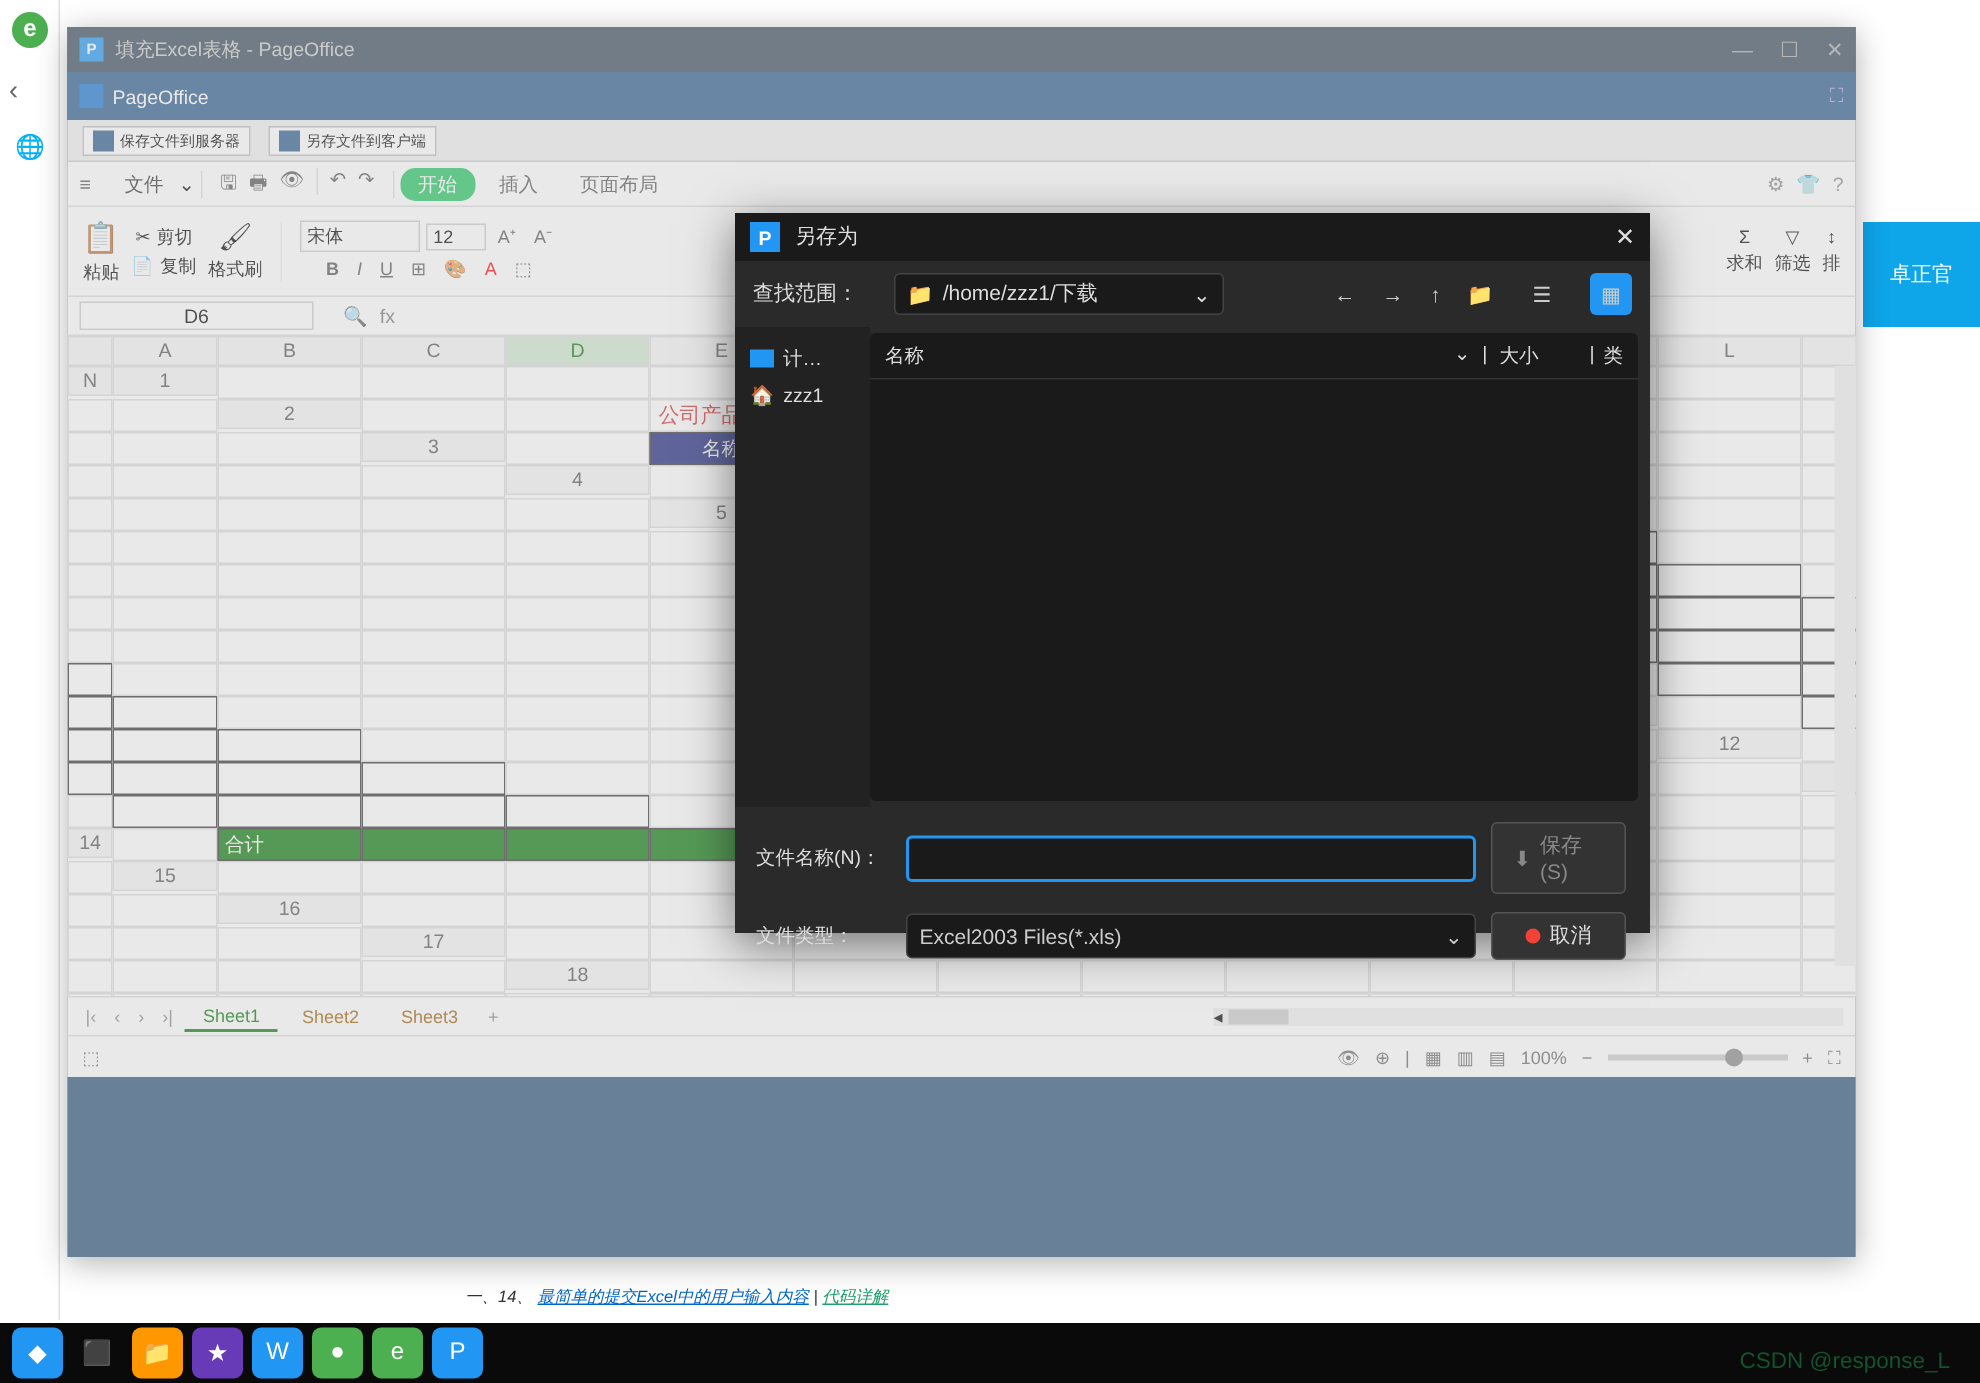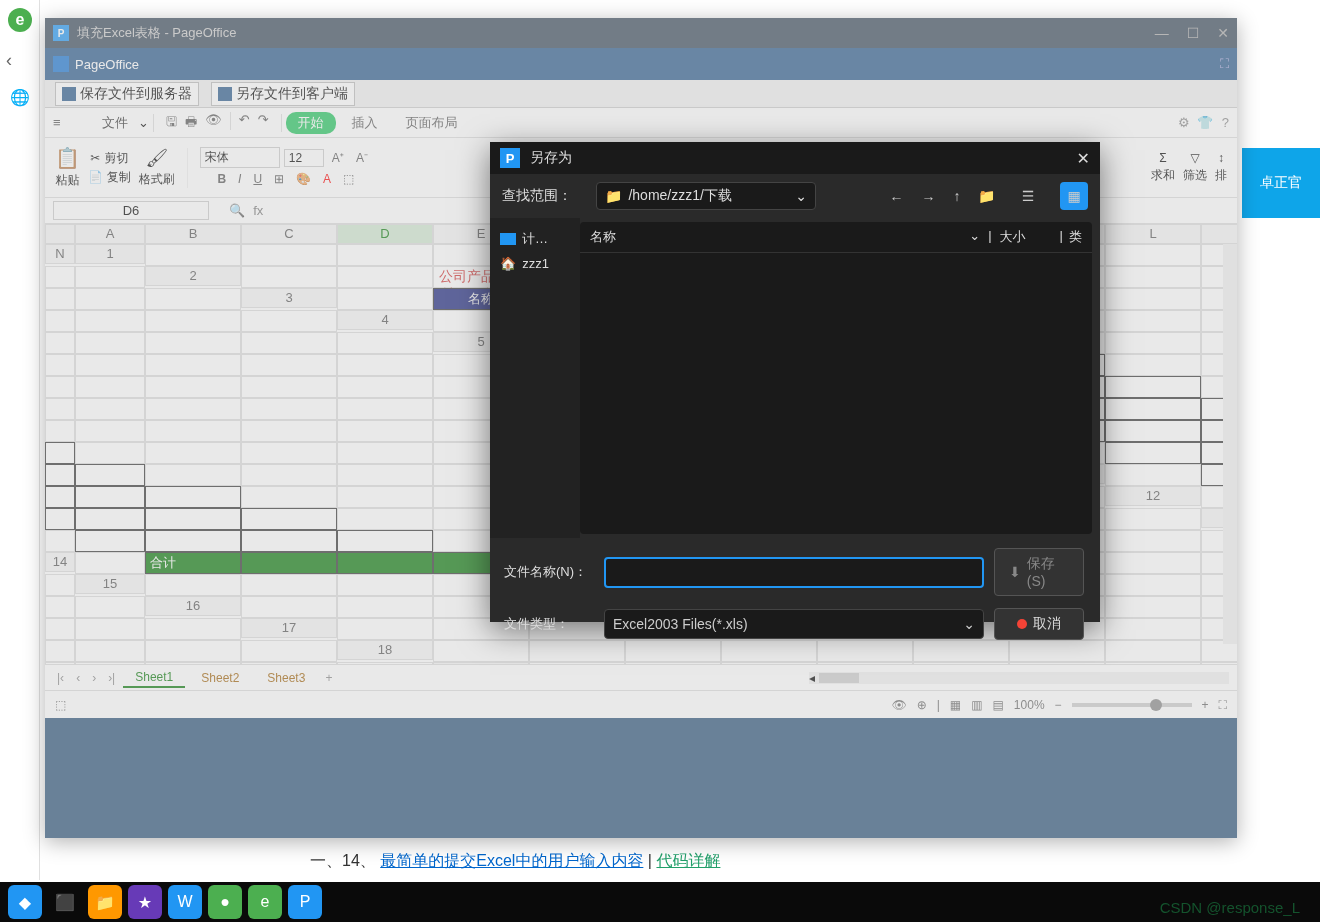--- a/index.html
+++ b/index.html
@@ -15,27 +15,27 @@
 .main-window { position: absolute; top: 18px; left: 45px; width: 1192px; height: 820px; background: #2b5278; box-shadow: 0 4px 20px rgba(0,0,0,0.3); z-index: 10; }
 .titlebar { height: 30px; background: #3a4a5a; display: flex; align-items: center; padding: 0 8px; color: #ccc; font-size: 13px; }
 .titlebar-icon { width: 16px; height: 16px; background: #2196F3; margin-right: 8px; display: flex; align-items: center; justify-content: center; color: #fff; font-size: 10px; font-weight: bold; }
 .titlebar-controls { margin-left: auto; display: flex; gap: 18px; color: #aaa; font-size: 14px; }
 .titlebar-controls span { cursor: pointer; }
 
 .pageoffice-bar { height: 32px; background: #2b5a8c; display: flex; align-items: center; padding: 0 8px; color: #fff; font-size: 13px; }
 .pageoffice-bar .po-icon { width: 16px; height: 16px; background: #1976D2; margin-right: 6px; }
 .pageoffice-bar .expand { margin-left: auto; color: #aad; }
 
-.action-bar { height: 28px; background: #f0f0f0; border-bottom: 1px solid #ccc; display: flex; align-items: center; padding: 0 10px; gap: 12px; font-size: 14px; }
+.action-bar { height: 28px; background: #f0f0f0; border-bottom: 1px solid #ccc; display: flex; align-items: center; padding: 0 10px; gap: 12px; font-size: 10px; }
 .action-btn { display: flex; align-items: center; gap: 4px; padding: 2px 6px; border: 1px solid #bbb; background: #fff; cursor: pointer; }
 .action-btn .ico { width: 14px; height: 14px; background: #2b5a8c; }
 
 .ribbon-tabs { height: 30px; background: #fff; border-bottom: 1px solid #ddd; display: flex; align-items: center; padding: 0 8px; gap: 4px; font-size: 13px; }
 .menu-icon { width: 20px; color: #555; }
-.file-menu { padding: 2px 6px; color: #333; margin-left: 19px; }
+.file-menu { padding: 2px 6px; color: #333; }
 .ribbon-icons { display: flex; gap: 8px; color: #555; padding: 0 8px; }
 .ribbon-sep { width: 1px; height: 18px; background: #ddd; }
 .tab { padding: 3px 12px; color: #555; cursor: pointer; }
 .tab.active { background: #22c55e; color: #fff; border-radius: 10px; padding: 2px 12px; }
 
 .toolbar { height: 60px; background: #fff; border-bottom: 1px solid #ddd; display: flex; align-items: center; padding: 4px 10px; gap: 8px; font-size: 12px; }
 .tb-group { display: flex; flex-direction: column; align-items: center; gap: 2px; }
 .tb-row { display: flex; gap: 4px; align-items: center; }
 .tb-btn { padding: 2px 4px; color: #555; cursor: pointer; }
 .tb-sep { width: 1px; height: 40px; background: #eee; margin: 0 4px; }
@@ -94,21 +94,21 @@
 .fl-col-size { width: 60px; }
 .dlg-footer { padding: 10px 14px; }
 .dlg-row { display: flex; align-items: center; gap: 10px; margin-bottom: 12px; }
 .dlg-label { width: 90px; font-size: 13px; }
 .dlg-input { flex: 1; background: #1a1a1a; border: 2px solid #2196F3; padding: 6px 8px; color: #fff; border-radius: 4px; max-width: 380px; }
 .dlg-select { flex: 1; background: #1a1a1a; border: 1px solid #444; padding: 6px 8px; color: #ccc; border-radius: 4px; max-width: 380px; display: flex; justify-content: space-between; }
 .dlg-btn { background: #333; border: 1px solid #555; padding: 6px 14px; color: #888; border-radius: 4px; cursor: pointer; display: flex; align-items: center; gap: 6px; width: 90px; justify-content: center; }
 .dlg-btn.cancel { color: #ddd; }
 .red-dot { width: 10px; height: 10px; background: #f44336; border-radius: 50%; }
 
-.bottom-text { position: absolute; bottom: 50px; left: 310px; font-size: 16px; color: #333; z-index: 2; }
+.bottom-text { position: absolute; bottom: 50px; left: 310px; font-size: 11px; color: #333; z-index: 2; font-style: italic; }
 .bottom-text a { color: #0066cc; text-decoration: underline; }
 .bottom-text .green-link { color: #22a06b; }
 
 .taskbar { position: absolute; bottom: 0; left: 0; width: 100%; height: 40px; background: #0a0a0a; display: flex; align-items: center; padding: 0 8px; gap: 6px; z-index: 200; }
 .tb-icon { width: 34px; height: 34px; border-radius: 6px; display: flex; align-items: center; justify-content: center; font-size: 16px; color: #fff; cursor: pointer; }
 .watermark { position: absolute; right: 20px; bottom: 6px; color: #14532d; font-size: 15px; z-index: 201; }
 </style>
 </head>
 <body>
 

